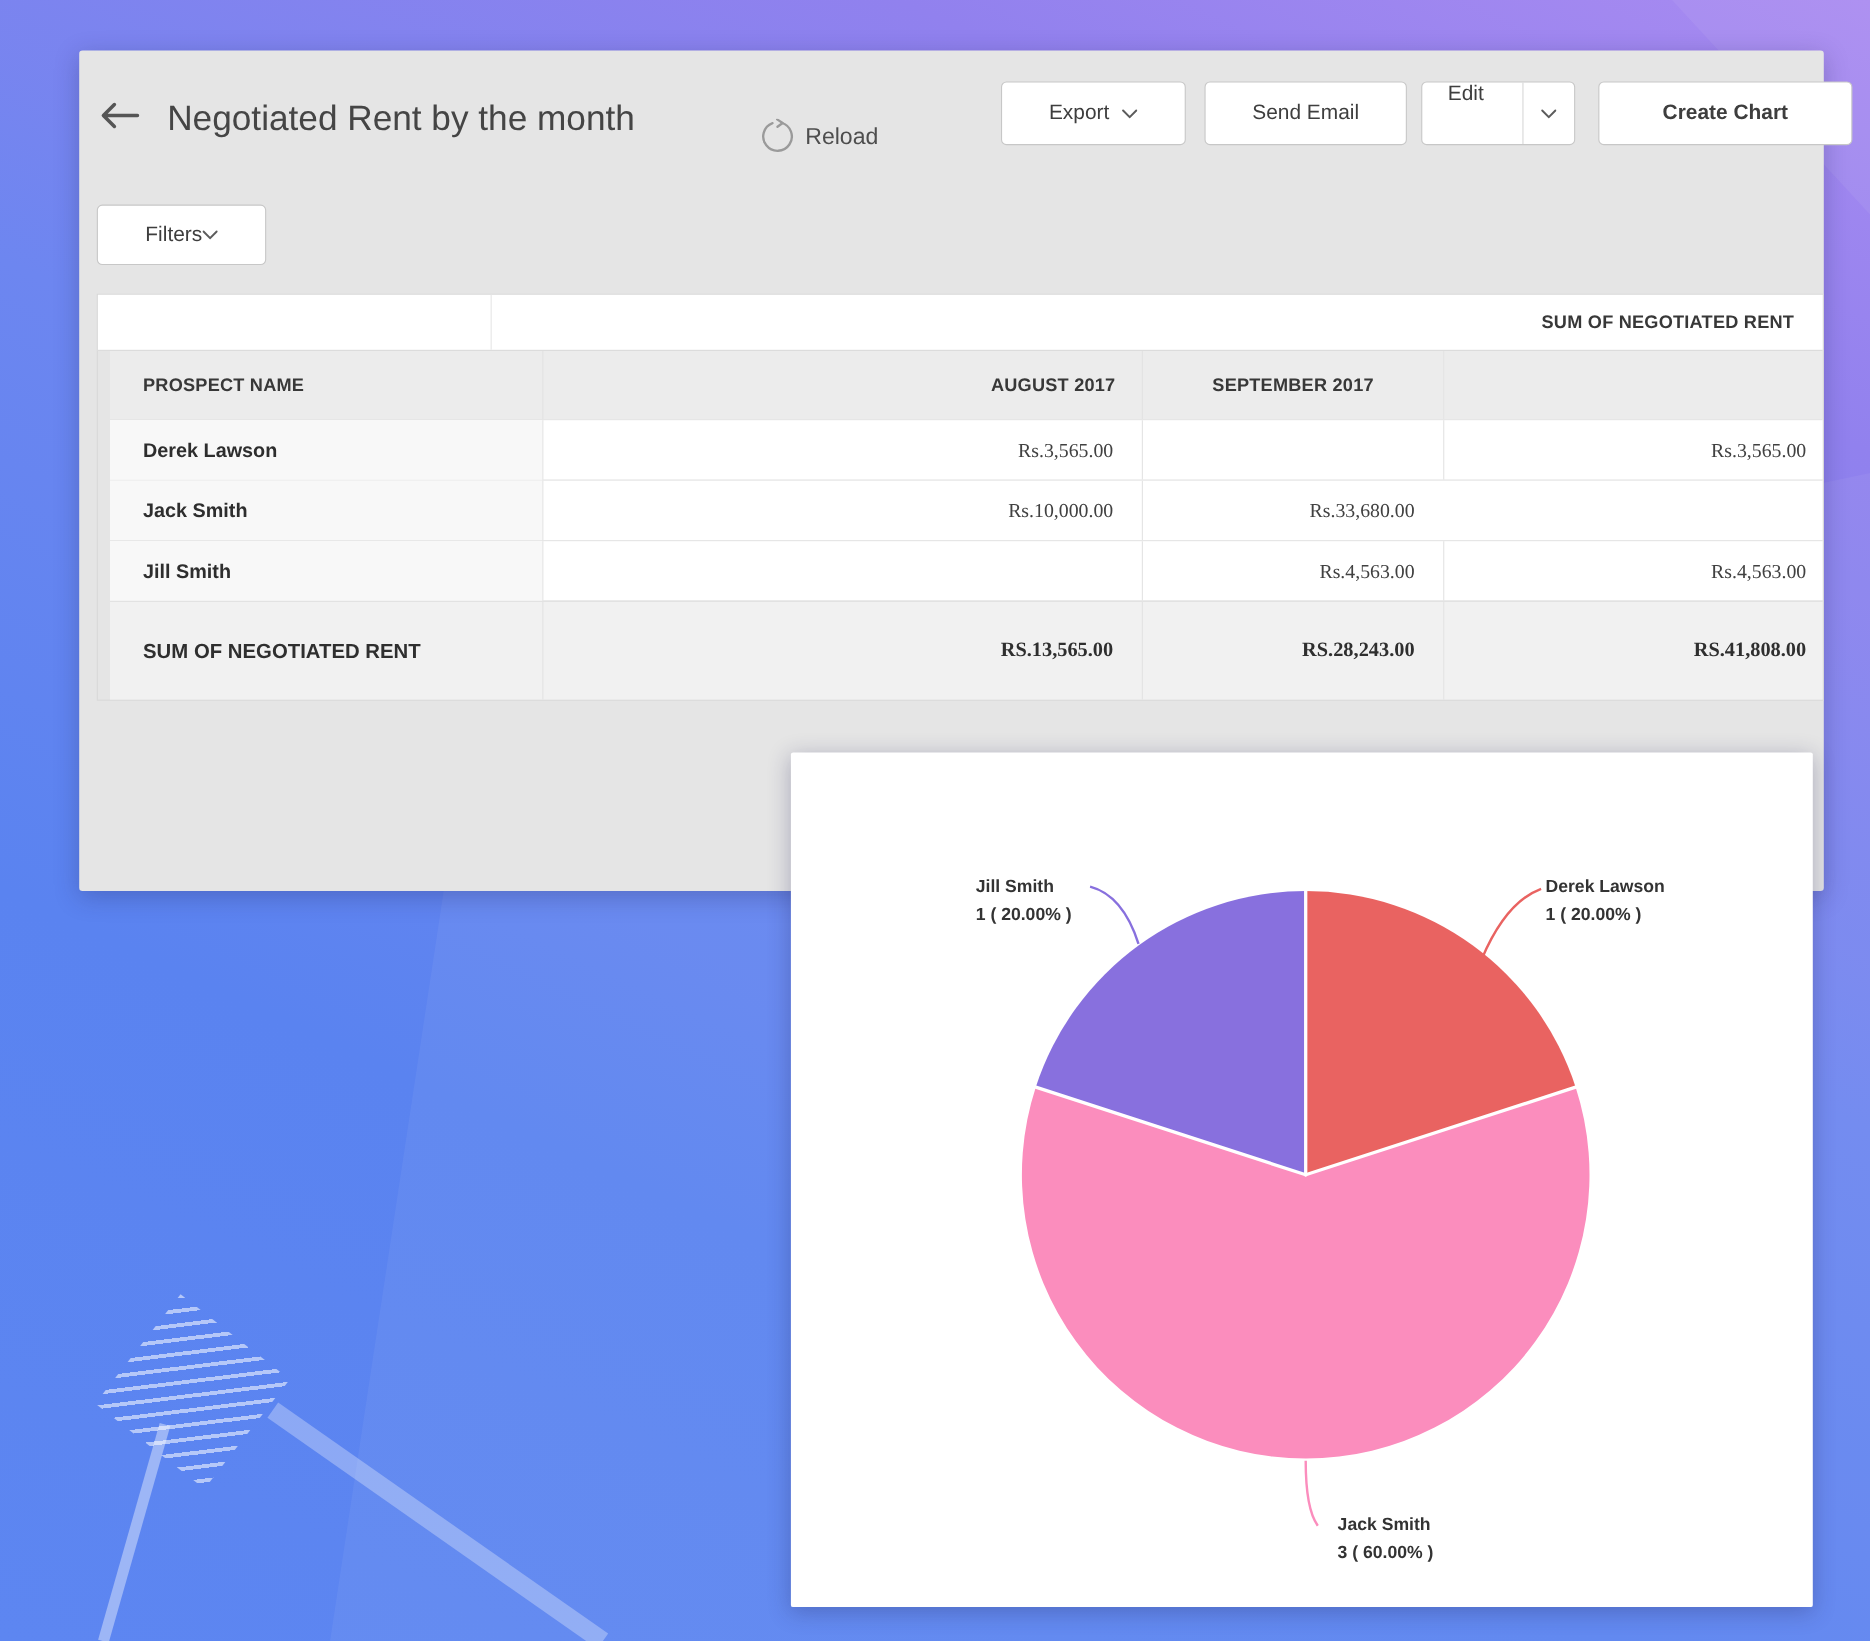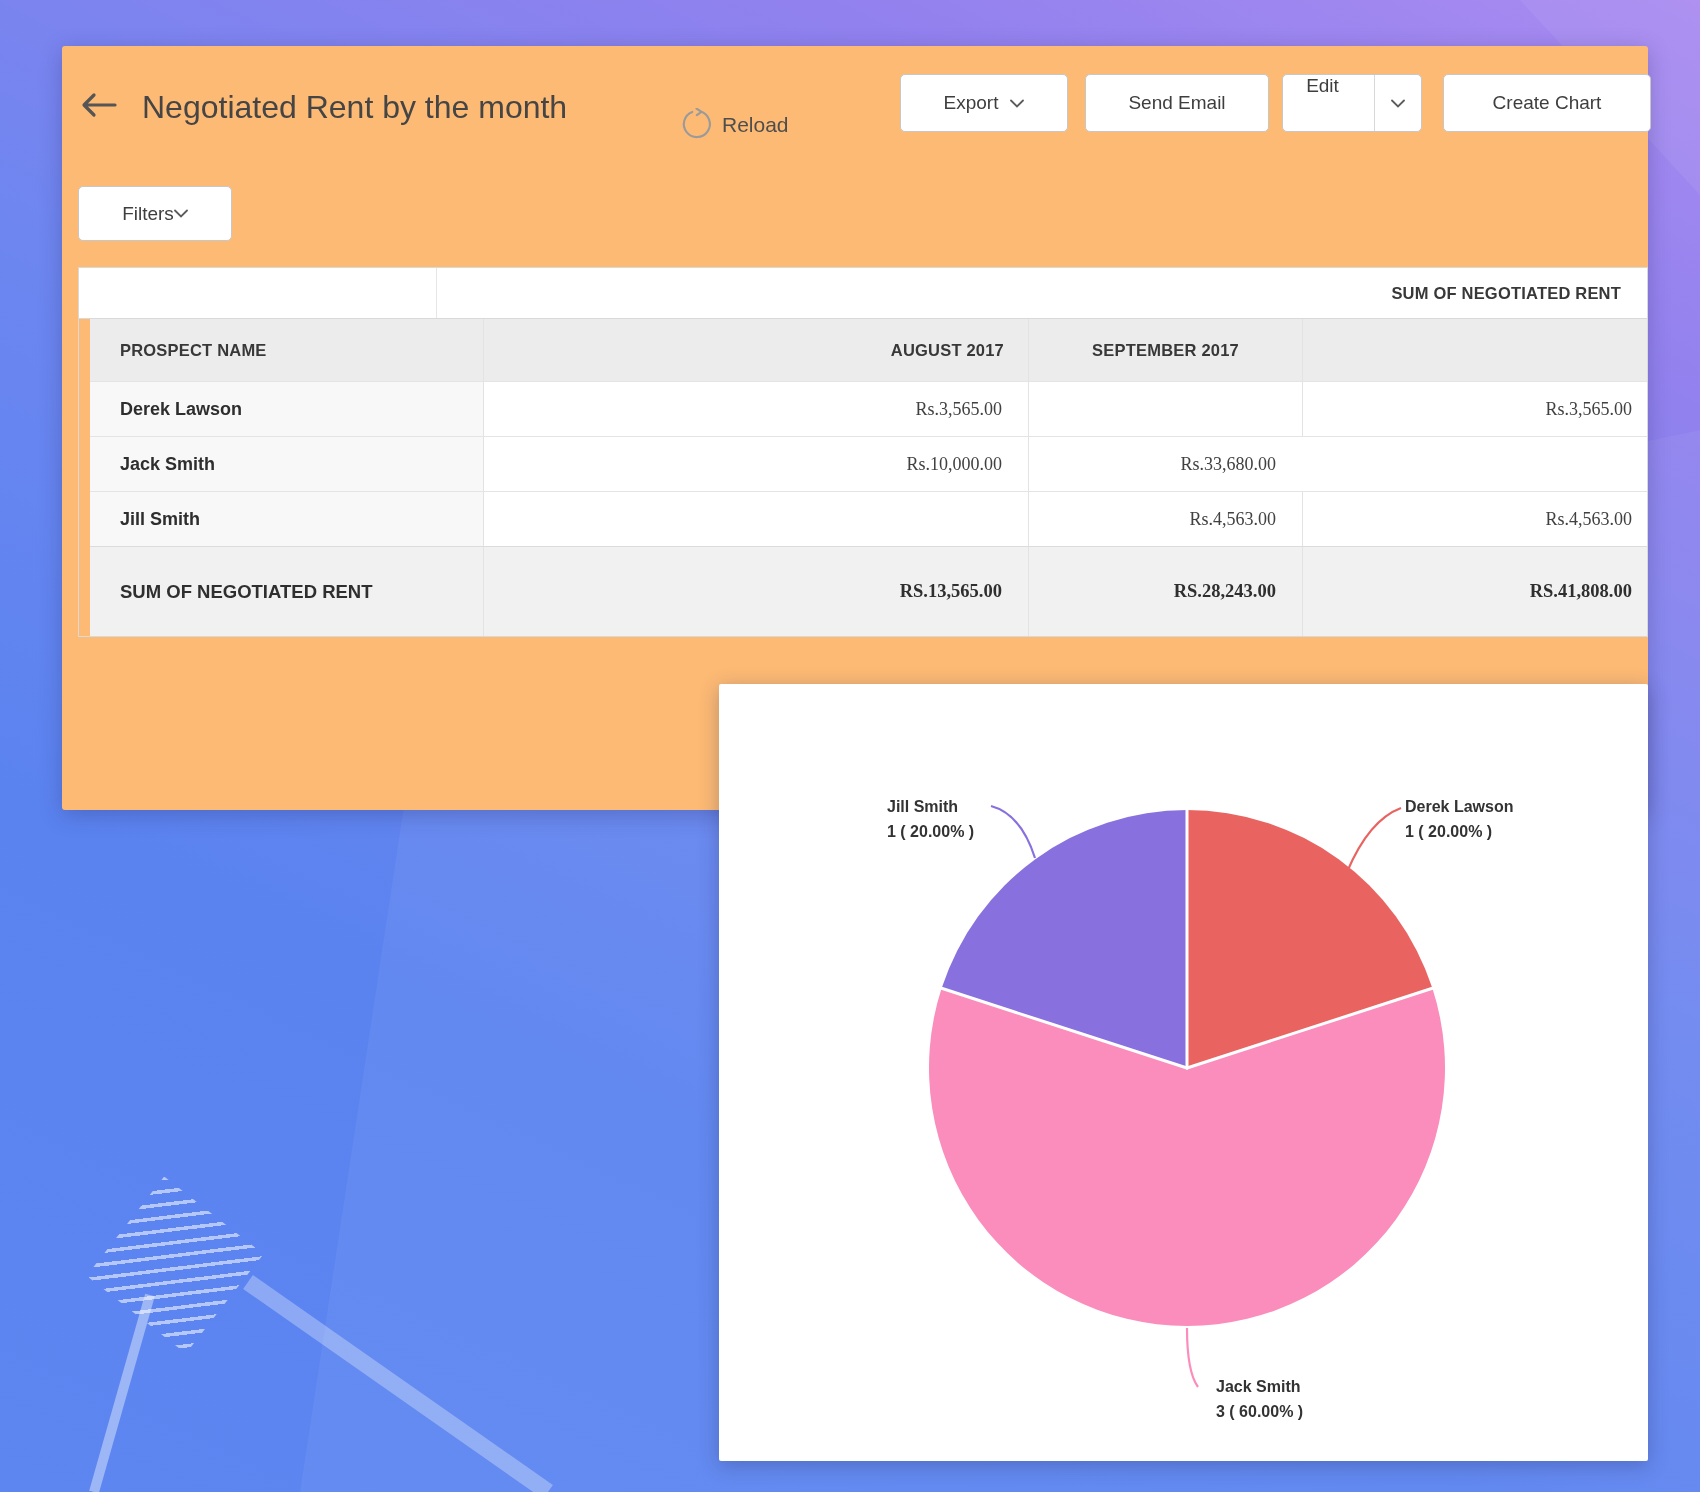--- a/index.html
+++ b/index.html
@@ -9,38 +9,38 @@
     background:linear-gradient(205deg,#a98bf1 0%,#9181ee 18%,#6d86f0 45%,#5a83f0 70%,#5d86f1 100%);
   }
   .bg-deco{position:absolute;left:0;top:0;z-index:0;}
   .hatch-diamond{
     position:absolute;left:112px;top:1202px;width:126px;height:126px;
     transform:rotate(38deg);z-index:0;
     background:repeating-linear-gradient(135deg,rgba(255,255,255,.55) 0 3.5px,rgba(255,255,255,0) 3.5px 13px);
   }
   
   .card{
-    position:absolute;left:62px;top:46px;width:1586px;height:764px;
-    background:#fdba74;border-radius:3px;z-index:2;
+    position:absolute;left:72px;top:46px;width:1586px;height:764px;
+    background:#e5e5e5;border-radius:3px;z-index:2;
     box-shadow:0 5px 22px rgba(35,35,90,.28);
   }
   .back-arrow{position:absolute;left:14px;top:36px;width:46px;height:46px;
     font-size:37px;color:#4d4d4d;display:flex;align-items:center;justify-content:center;cursor:pointer;}
   .page-title{position:absolute;left:80px;top:43px;font-size:32px;color:#454545;white-space:nowrap;}
   .reload{position:absolute;left:618px;top:46px;display:flex;align-items:center;gap:9px;cursor:pointer;margin-top:16px;}
   .reload-text{font-size:21px;color:#4e4e4e;}
   .btn{
     position:absolute;top:28px;height:58px;background:#fff;border:1px solid #c7c7c7;border-radius:5px;
     display:flex;align-items:center;justify-content:center;font-size:19px;color:#3e3e3e;
     box-sizing:border-box;cursor:pointer;gap:12px;
   }
   .btn-export{left:838px;width:168px;}
   .btn-send{left:1023px;width:184px;}
   .btn-edit{left:1220px;width:140px;padding:0;}
-  .btn-create{left:1381px;width:208px;}
+  .btn-create{left:1381px;width:231px;font-weight:bold;}
   .edit-main{flex:1;display:flex;align-items:flex-start;justify-content:center;height:100%;}
   .edit-split{width:46px;height:100%;border-left:1px solid #d8d8d8;display:flex;align-items:center;justify-content:center;}
   .btn-filters{left:16px;top:140px;width:154px;height:55px;position:absolute;background:#fff;border:1px solid #c7c7c7;
     border-radius:5px;display:flex;align-items:center;justify-content:center;font-size:19px;color:#3e3e3e;
     box-sizing:border-box;cursor:pointer;}
   
   .pivot{position:absolute;left:16px;top:221px;width:1570px;border:1px solid #d9d9d9;box-sizing:border-box;}
   .row-group{position:relative;height:50px;background:#fff;border-bottom:1px solid #d9d9d9;}
   .group-tick{position:absolute;left:357px;top:0;bottom:0;width:1px;background:#e6e6e6;}
   .group-label{position:absolute;left:357px;width:400px;top:0;height:50px;display:flex;align-items:center;justify-content:center;

